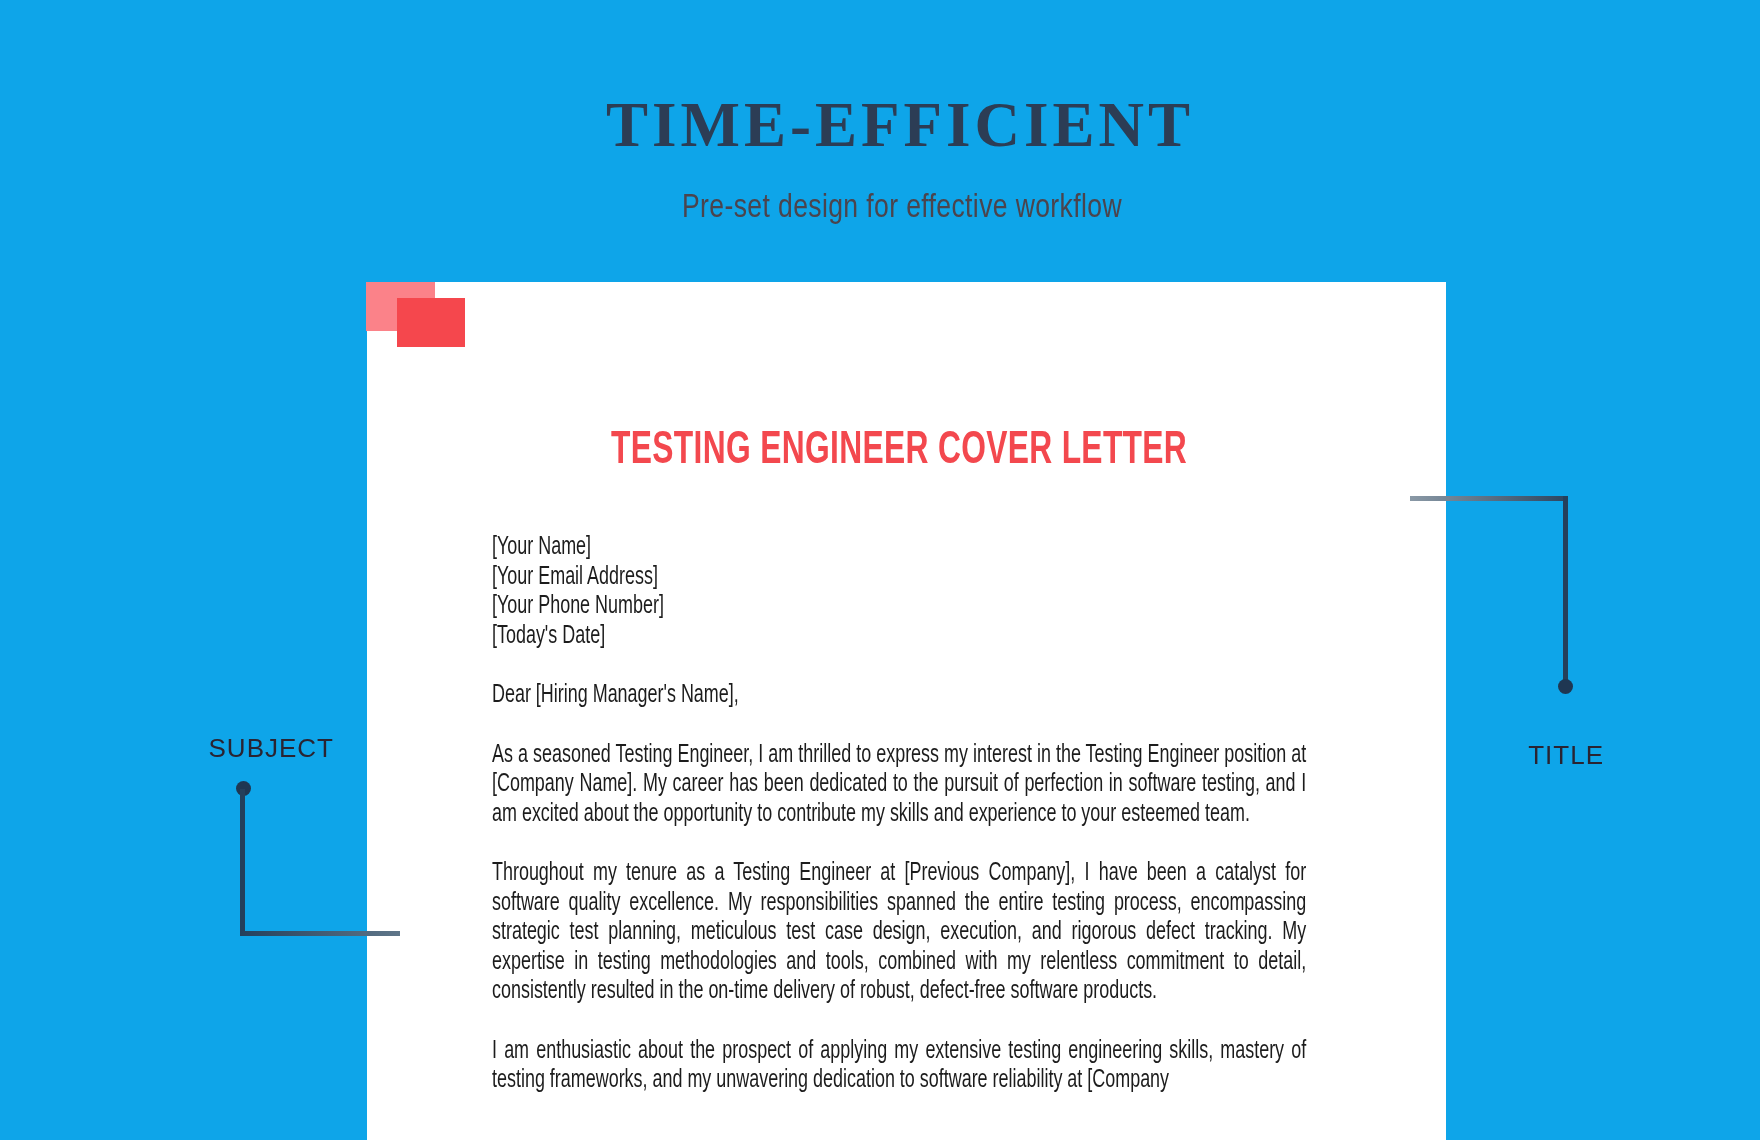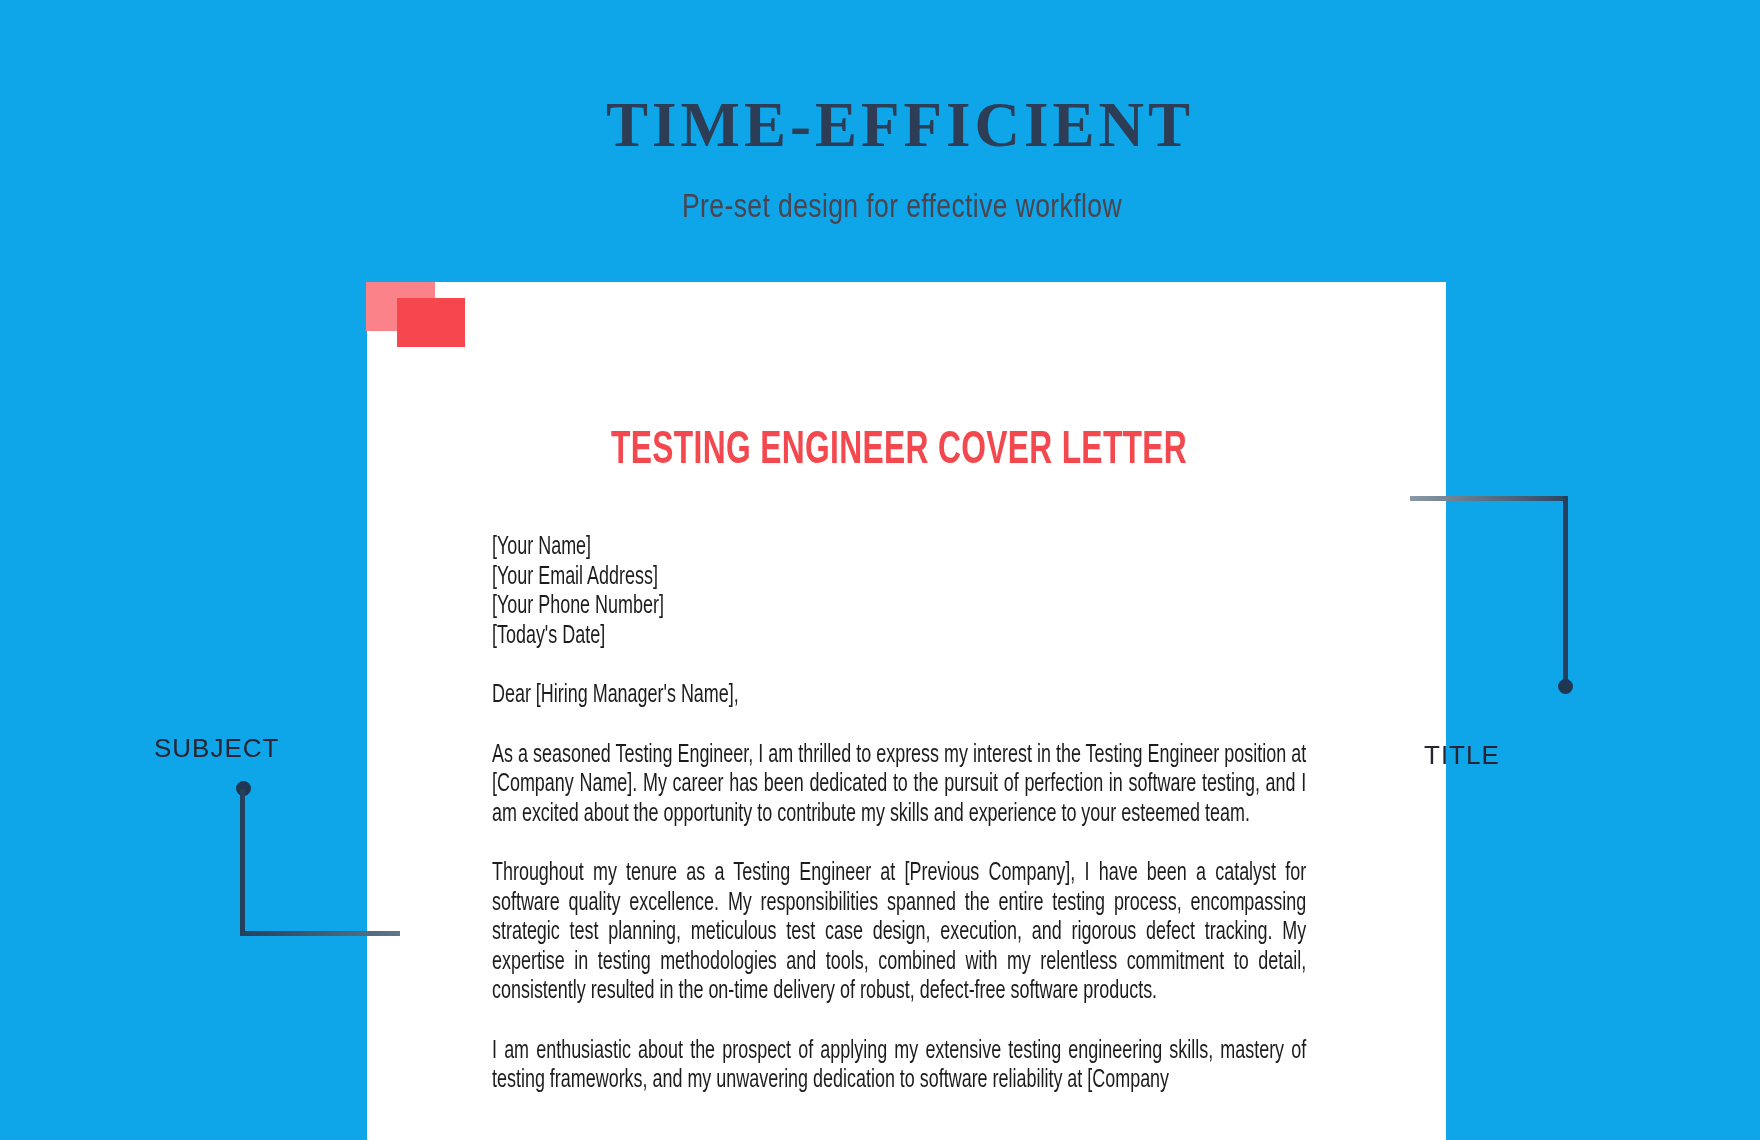--- a/index.html
+++ b/index.html
@@ -80,21 +80,21 @@
     letter-spacing:0;
     color:#1c1c1c;
   }
   .doc-body .block{margin:0 0 30px 0;}
   .doc-body .para{margin:0 0 30px 0;text-align:justify;}
   .addr-line{line-height:29.5px;}
   
   .callout-label{
     position:absolute;
     width:180px;
-    text-align:left;
+    text-align:right;
     font-size:26px;
     line-height:30px;
     letter-spacing:1px;
     color:#2a2432;
   }
   .subject-label{left:154px;top:733px;}
   .title-label{left:1424px;top:740px;}
   .dot{
     position:absolute;
     width:15px;height:15px;

